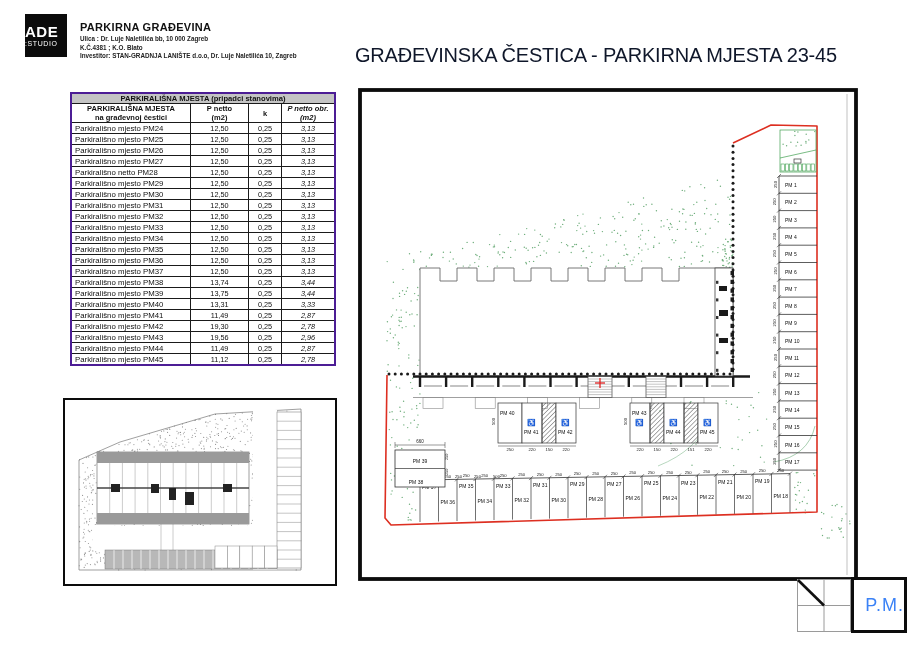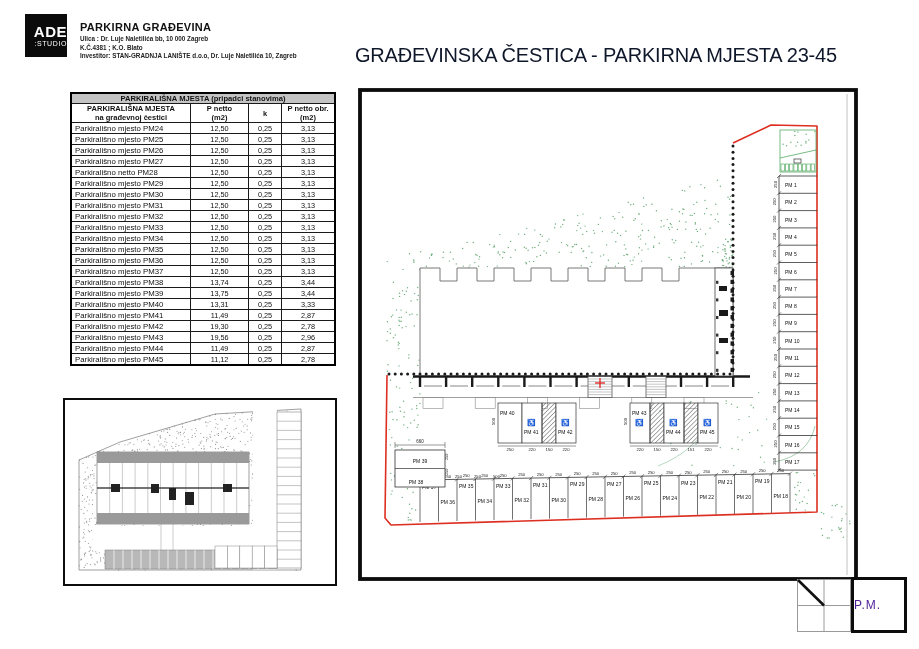--- a/index.html
+++ b/index.html
@@ -1,46 +1,46 @@
 <!DOCTYPE html>
 <html><head>
 <meta charset="utf-8">
 <style>
   html,body{margin:0;padding:0;background:#fff;width:919px;height:649px;overflow:hidden;
     font-family:"Liberation Sans",sans-serif;color:#111;}
   #sheet{position:relative;width:919px;height:649px;background:#fff;}
   
   #logo{position:absolute;left:25px;top:14px;width:42px;height:43px;background:#0b0b0b;
-    display:flex;flex-direction:column;align-items:flex-end;justify-content:center;line-height:1;}
+    display:flex;flex-direction:column;align-items:flex-start;justify-content:center;line-height:1;}
   #logo .l1{color:#fff;font-weight:bold;font-size:15px;letter-spacing:.5px;}
   #logo .l2{color:#fff;font-size:7px;letter-spacing:.6px;margin-top:1px;}
   
   #hdr{position:absolute;left:80px;top:21px;}
   #hdr .t{font-weight:bold;font-size:11px;letter-spacing:.3px;}
   #hdr .s{font-weight:bold;font-size:6.3px;margin-top:1.8px;color:#222;}
   
   #big-title{position:absolute;left:355px;top:44px;font-size:20px;color:#0f172a;letter-spacing:-.2px;white-space:nowrap;}
   
   #ptable{position:absolute;left:70px;top:92px;border-collapse:collapse;table-layout:fixed;}
   #ptable td,#ptable th{border:1px solid #1a1a1a;padding:0 3px;font-size:7.5px;height:10px;
     white-space:nowrap;overflow:hidden;}
   #ptable .ttl{background:#c4c4c4;text-align:center;font-weight:bold;font-size:7.6px;height:9px;}
-  #ptable{border:2px solid #000000;}
+  #ptable{border:2px solid #4c1d95;}
   #ptable td.num{text-align:center;font-size:7.3px;}
   #ptable td.nm{font-size:7.8px;}
-  .w1{width:112px;}.w2{width:51px;}.w3{width:26px;}.w4{width:46px;}
+  .w1{width:112px;}.w2{width:51px;}.w3{width:26px;}.w4{width:46px;font-style:italic;}
   
   #overview-box{position:absolute;left:63px;top:398px;width:270px;height:184px;border:2.5px solid #0c0c0c;background:#fff;}
   
   #plan-box{position:absolute;left:358px;top:88px;width:500px;height:494px;}
   svg text{font-family:"Liberation Sans",sans-serif;}
   
   #corner-grid{position:absolute;left:797px;top:579px;width:54px;height:53px;}
   #pm-box{position:absolute;left:851px;top:577px;width:50px;height:50px;border:3.5px solid #0c0c0c;
-    display:flex;align-items:center;justify-content:flex-start;font-size:12px;letter-spacing:1px;color:#4c1d95;background:#fff;}
+    display:flex;align-items:center;justify-content:flex-end;font-size:18px;letter-spacing:1px;color:#3b82f6;background:#fff;}
 </style>
 </head>
 <body>
 
 <div id="sheet">
 
   <div id="logo">
     <div class="l1">ADE</div>
     <div class="l2">:STUDIO</div>
   </div>

